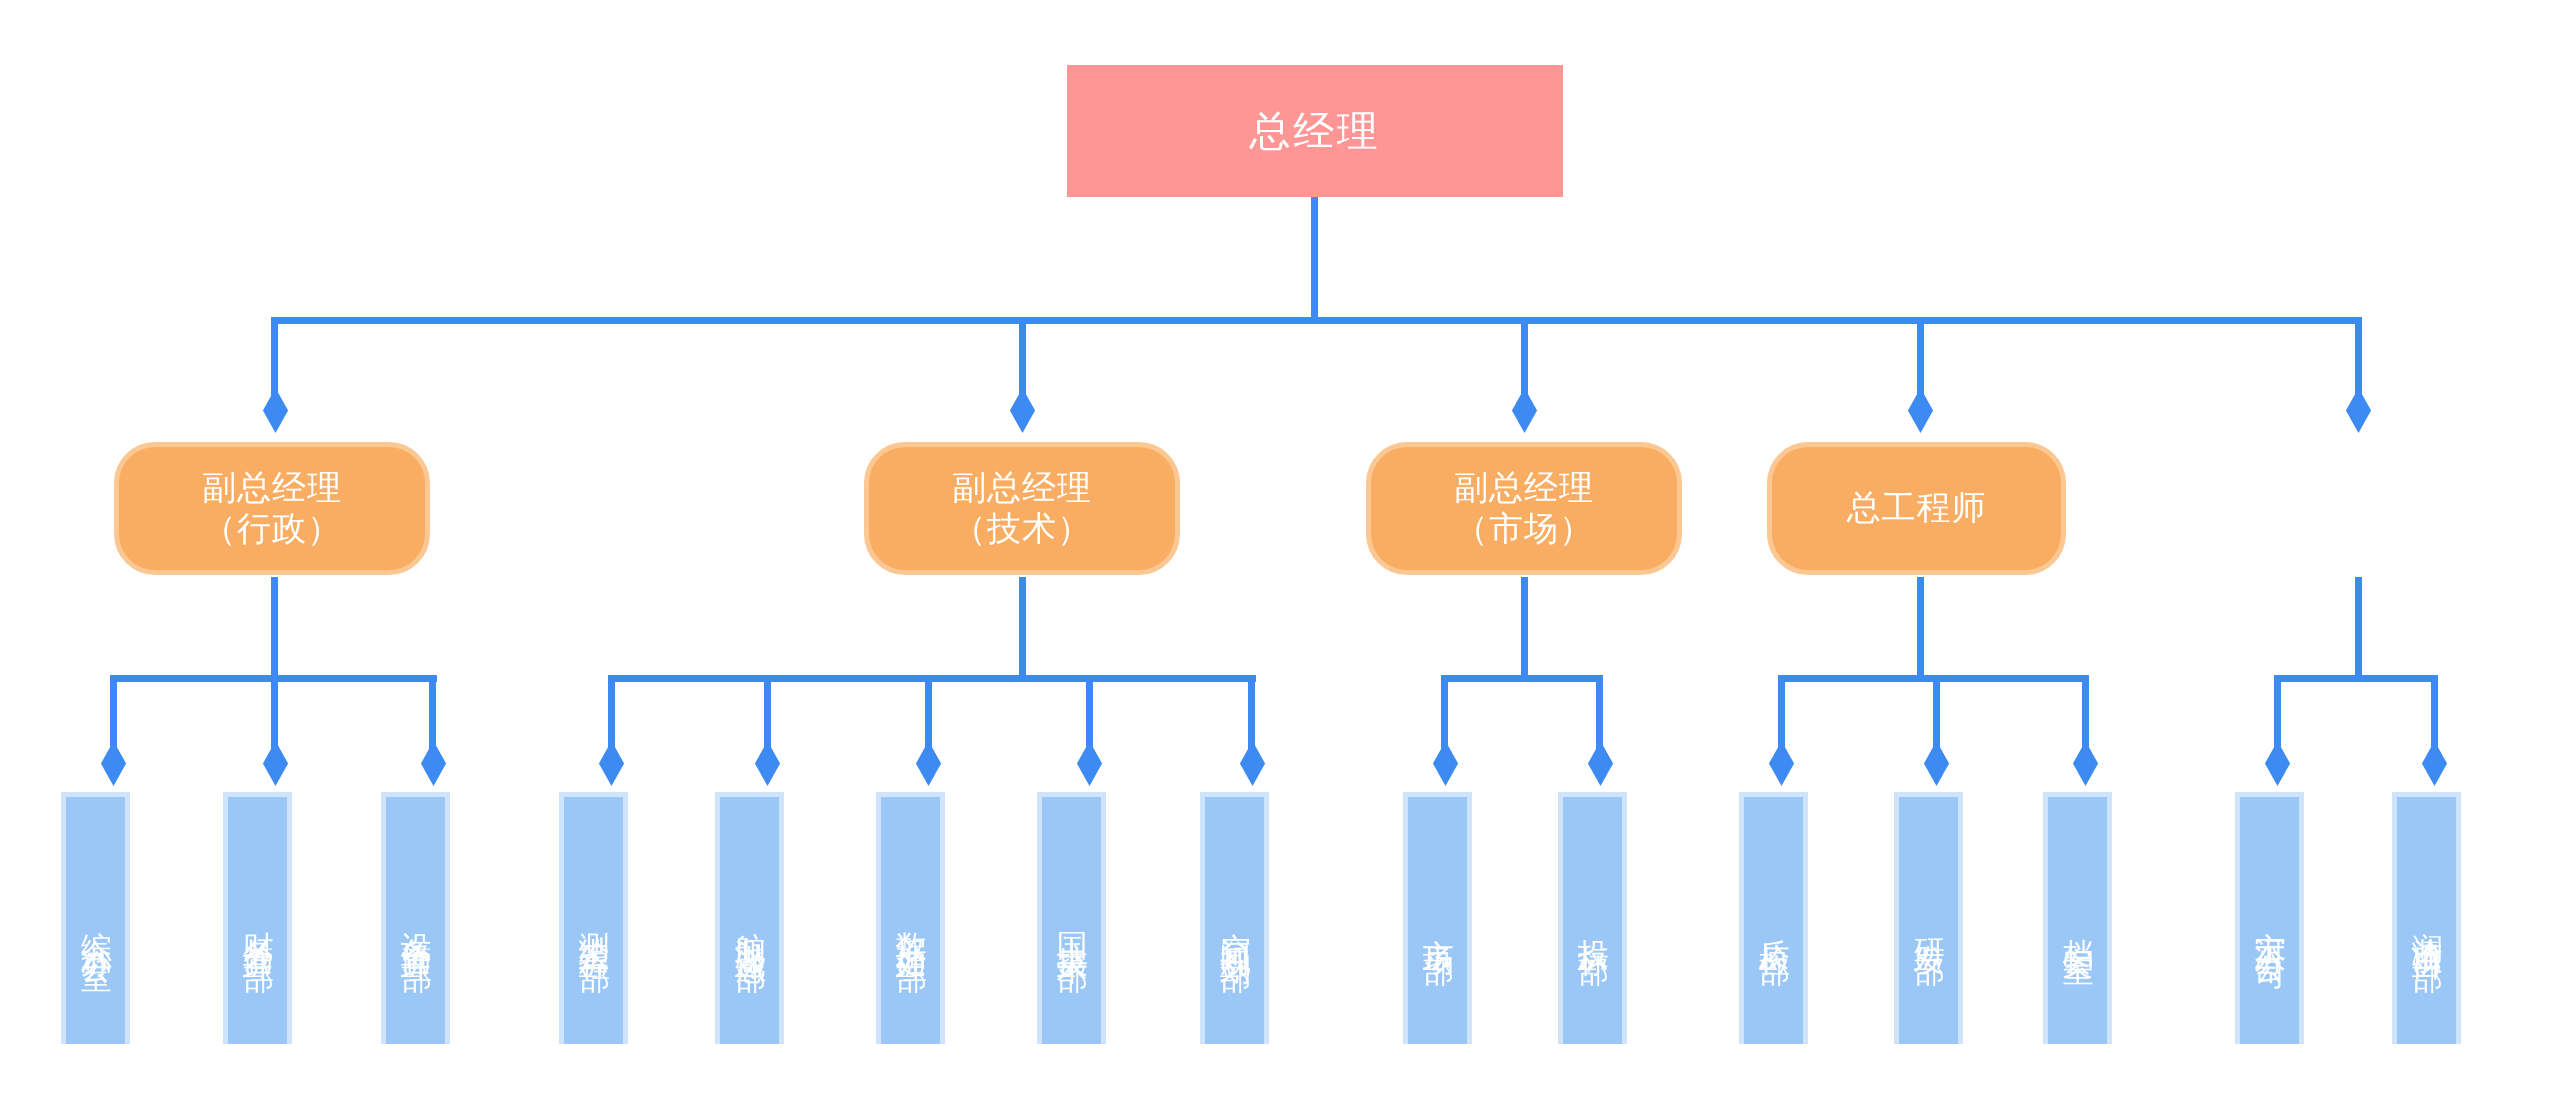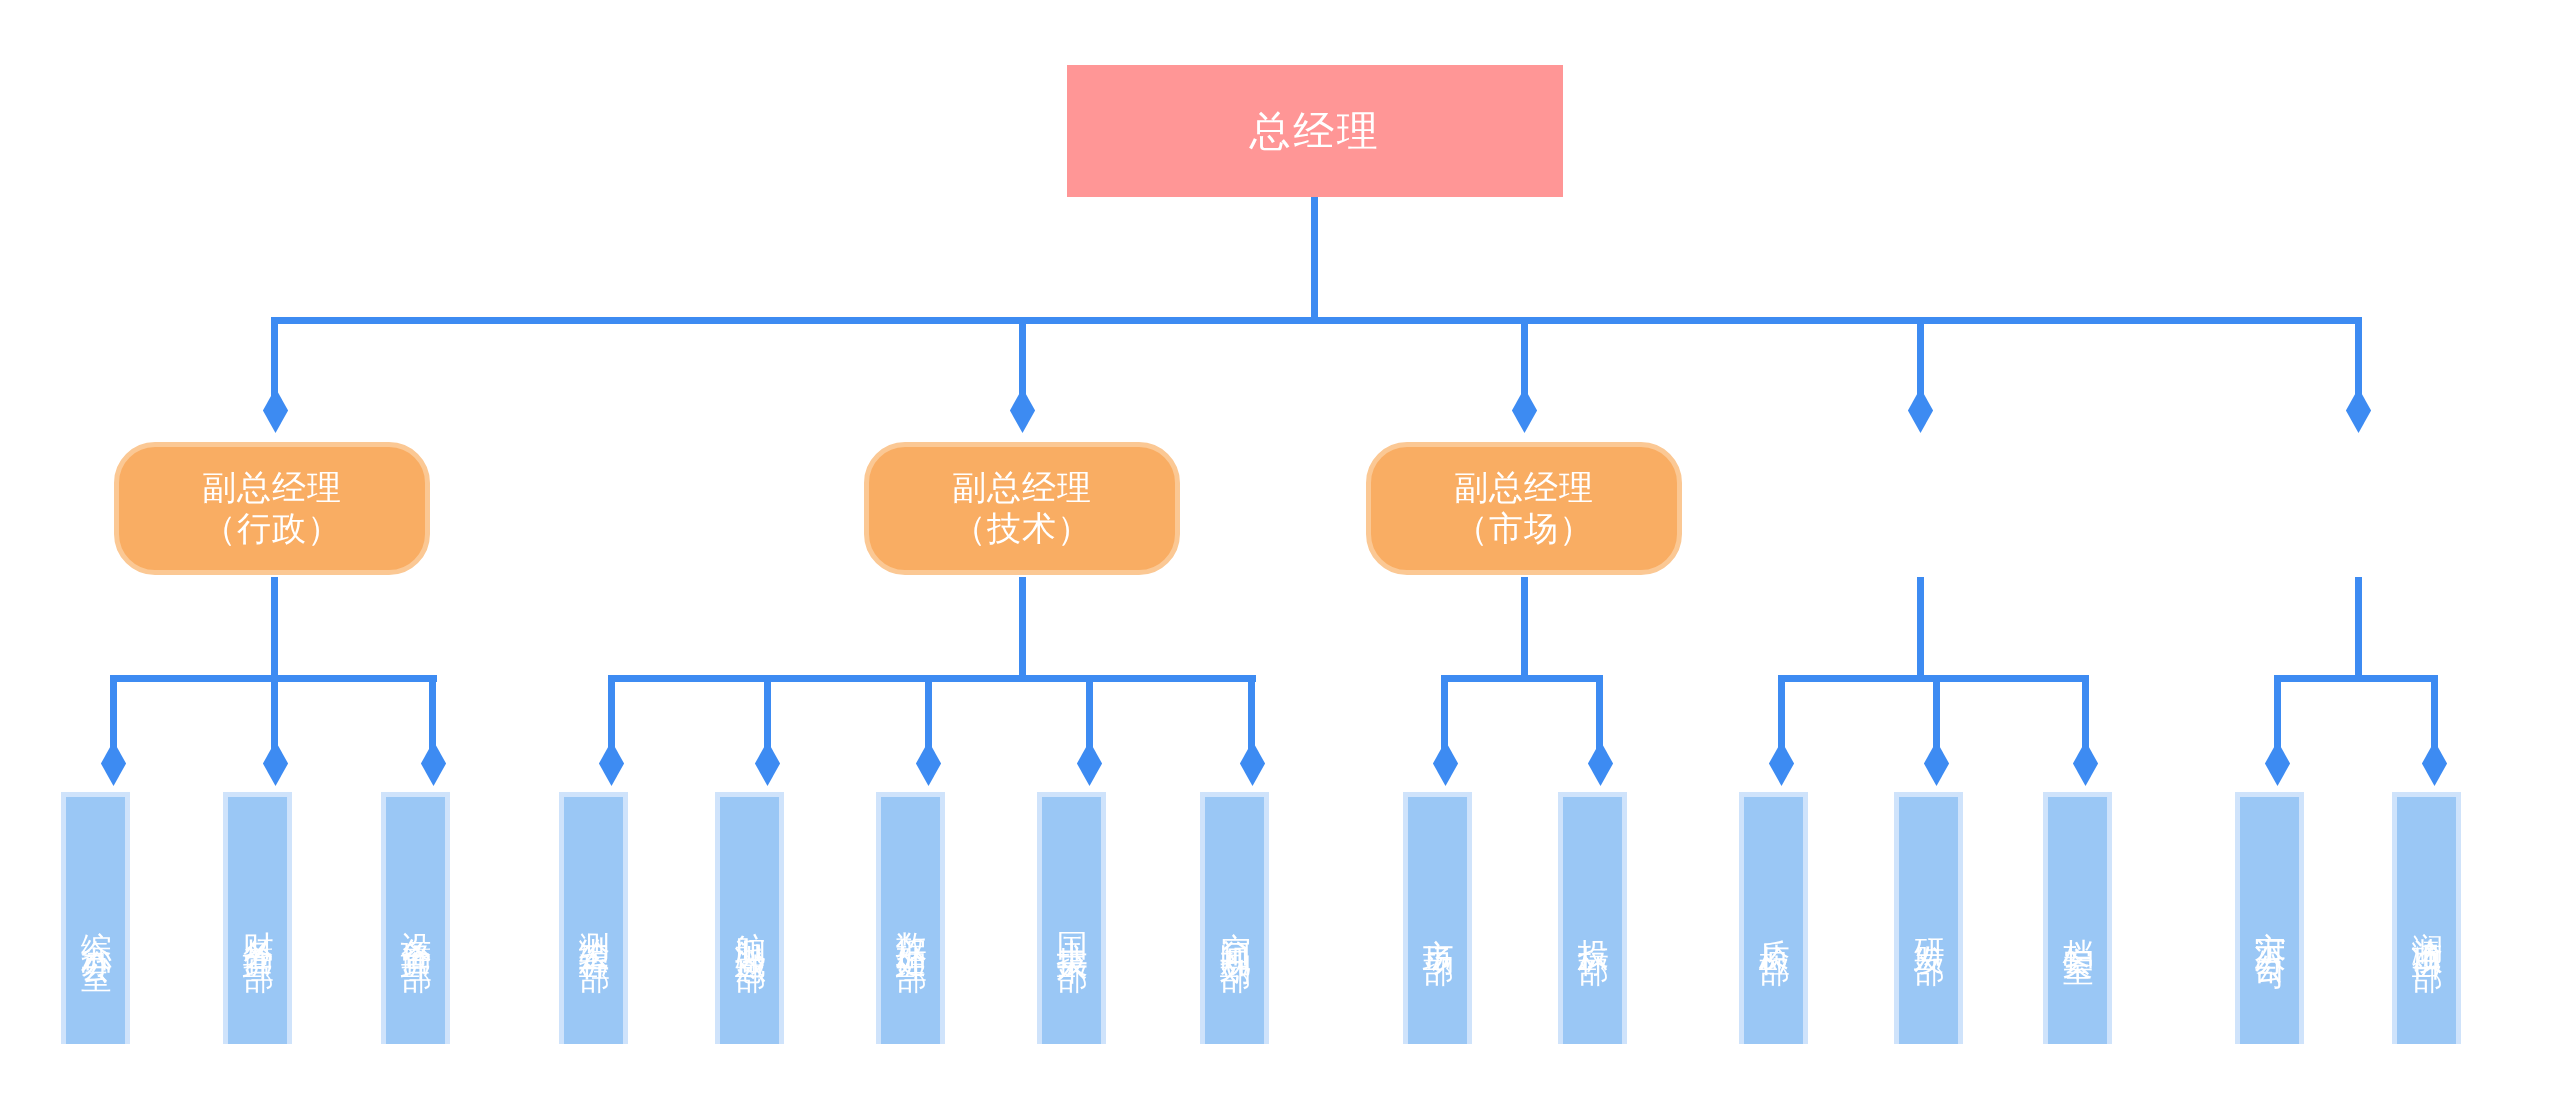--- a/index.html
+++ b/index.html
@@ -245,20 +245,25 @@
     </span>
   </div>
 
   <div class="node node-mid" style="left:1366px; top:442px; width:316px; height:133px;">
     <span class="lines">
       <span>副总经理</span>
       <span>（市场）</span>
     </span>
   </div>
 
+  <div class="node node-mid" style="left:1767px; top:442px; width:299px; height:133px;">
+    <span class="lines">
+      <span>总工程师</span>
+    </span>
+  </div>
 
 
   <div class="node node-leaf" style="left:61px; top:792px; width:69px; height:260px;">
     <span class="vtext">综合办公室</span>
   </div>
   <div class="node node-leaf" style="left:223px; top:792px; width:69px; height:260px;">
     <span class="vtext">财务管理部</span>
   </div>
   <div class="node node-leaf" style="left:381px; top:792px; width:69px; height:260px;">
     <span class="vtext">设备管理部</span>

